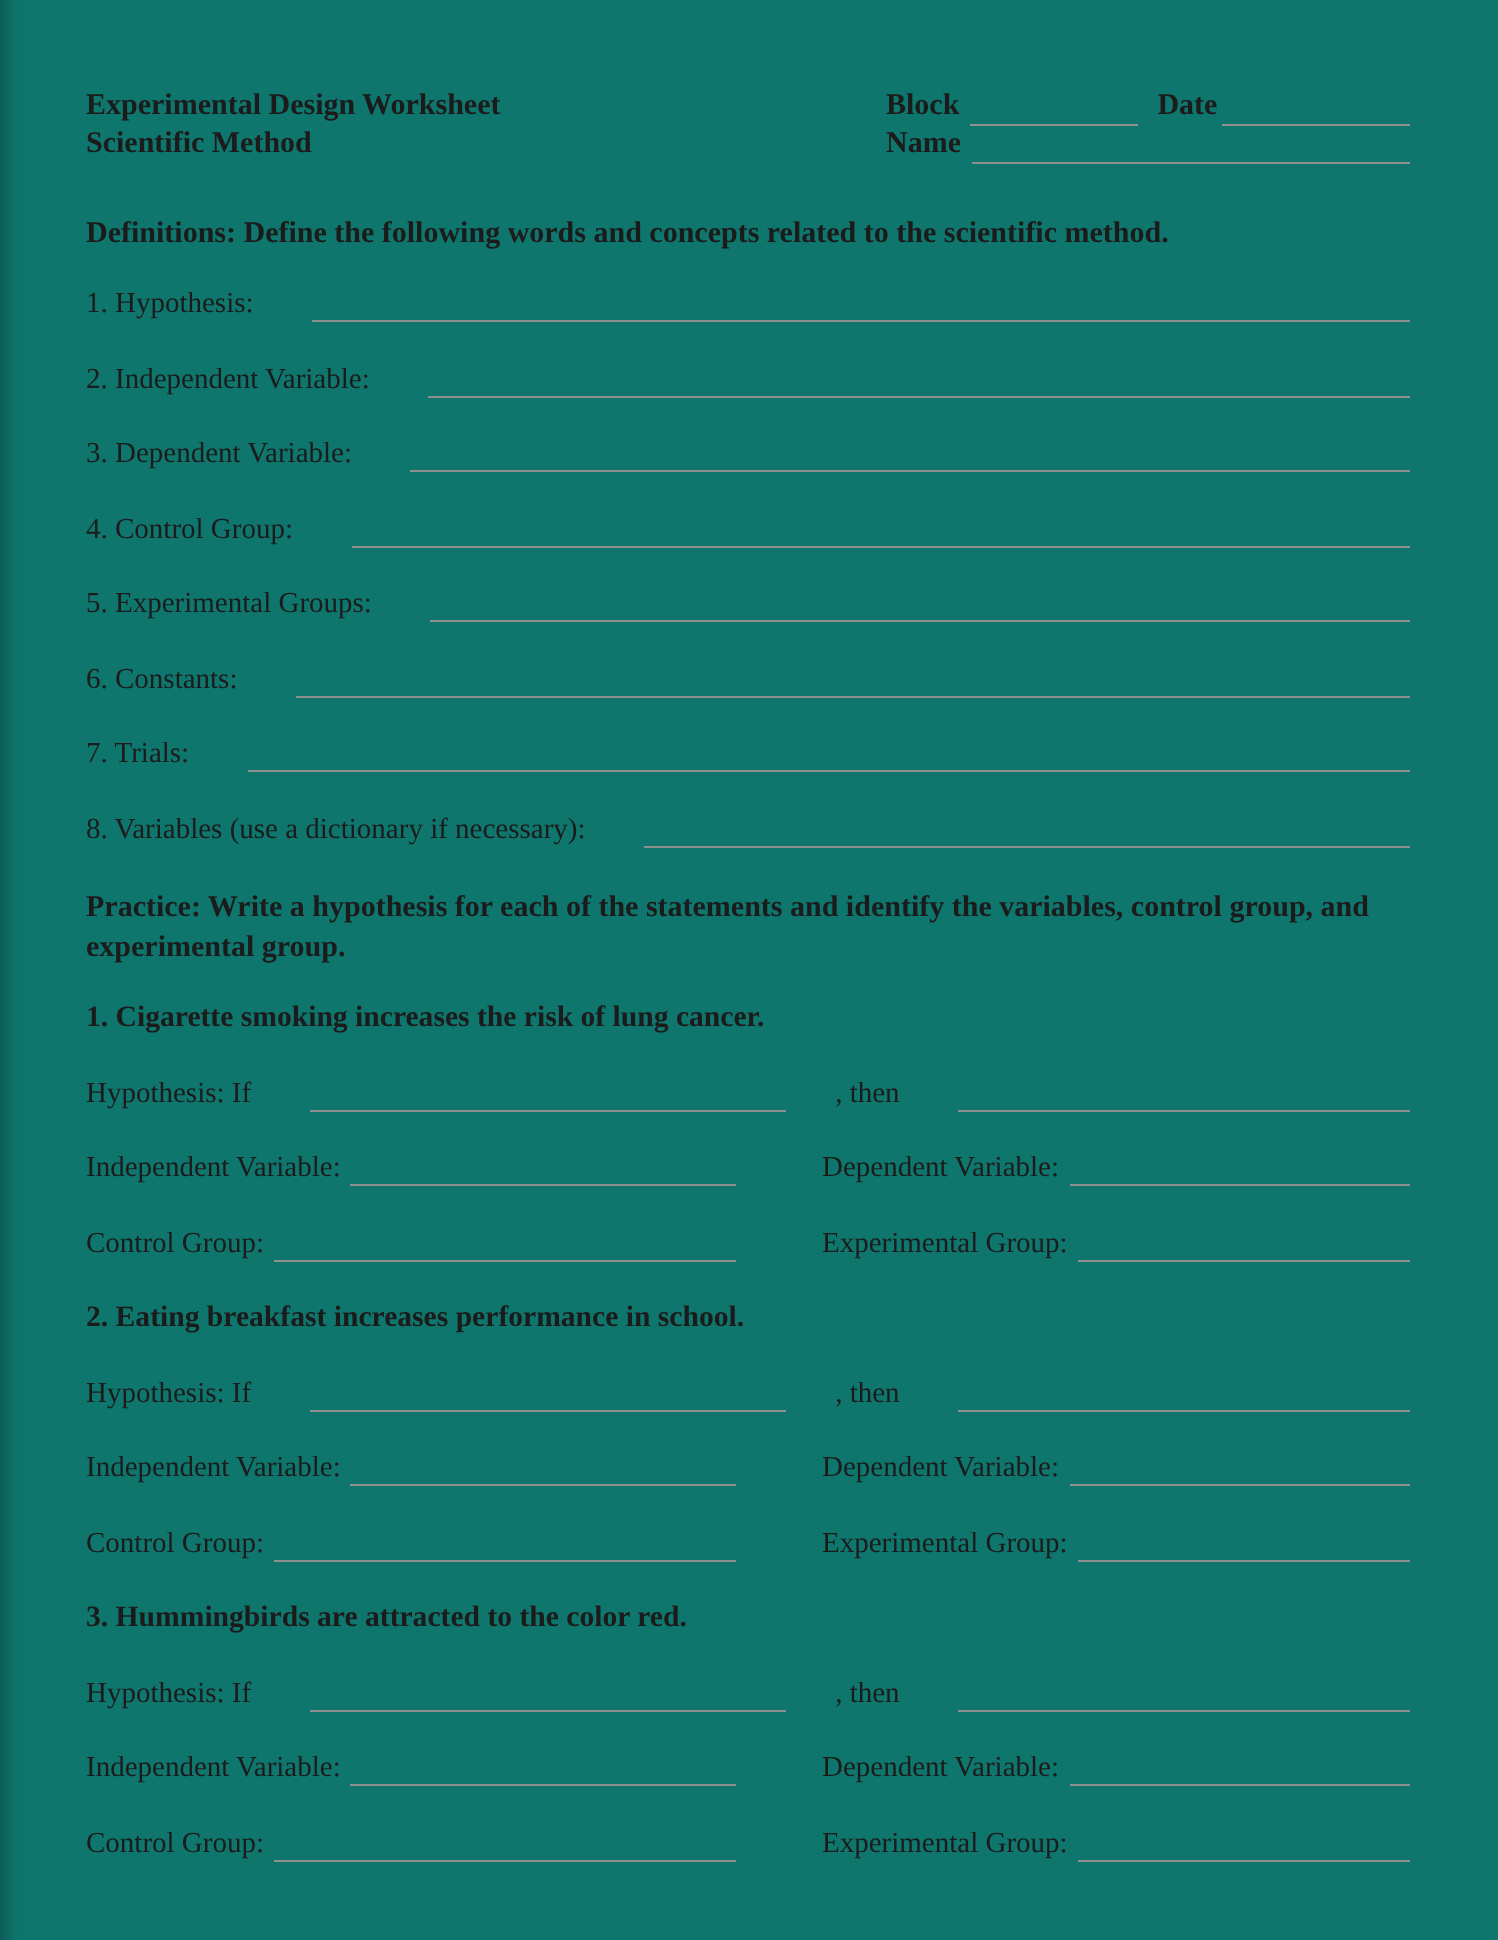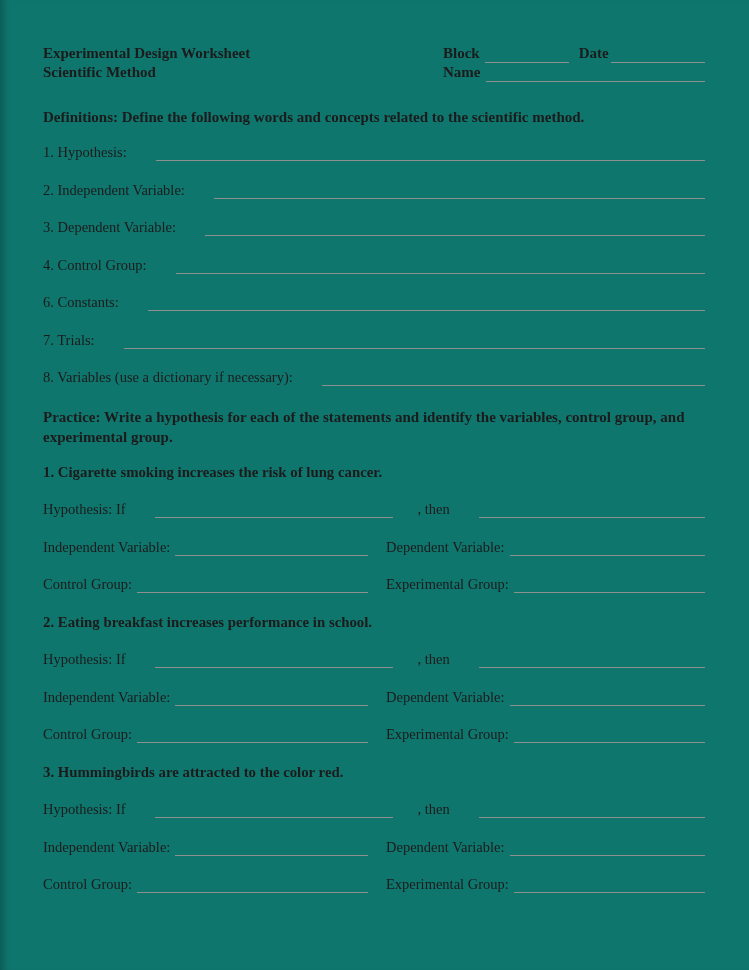--- a/index.html
+++ b/index.html
@@ -44,21 +44,21 @@
     margin-bottom: 17px;
   }
   .statement {
     font-size: 14.8px; font-weight: bold; line-height: 17px;
     margin-bottom: 20.5px;
   }
   
   .two-col {
     display: grid;
     grid-template-columns: 325px 1fr;
-    column-gap: 18px;
+    column-gap: 43px;
     margin-bottom: 20.5px;
     font-size: 14.5px; line-height: 17px;
   }
   .cell { display: flex; align-items: flex-end; }
 </style>
 </head>
 <body>
 
 <div class="page">
 
@@ -93,20 +93,24 @@
   </div>
   <div class="row">
     <span>3. Dependent Variable:</span>
     <span class="blank"></span>
   </div>
   <div class="row">
     <span>4. Control Group:</span>
     <span class="blank"></span>
   </div>
   <div class="row">
+    <span>5. Experimental Groups:</span>
+    <span class="blank"></span>
+  </div>
+  <div class="row">
     <span>6. Constants:</span>
     <span class="blank"></span>
   </div>
   <div class="row">
     <span>7. Trials:</span>
     <span class="blank"></span>
   </div>
   <div class="row">
     <span>8. Variables (use a dictionary if necessary):</span>
     <span class="blank"></span>

